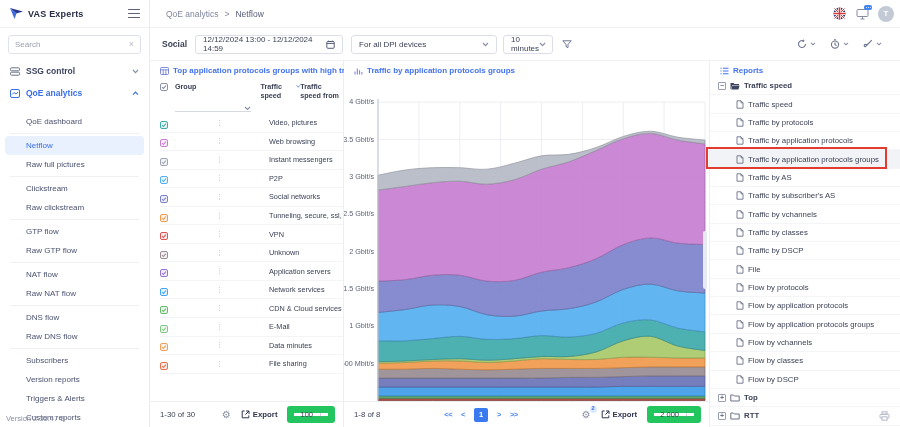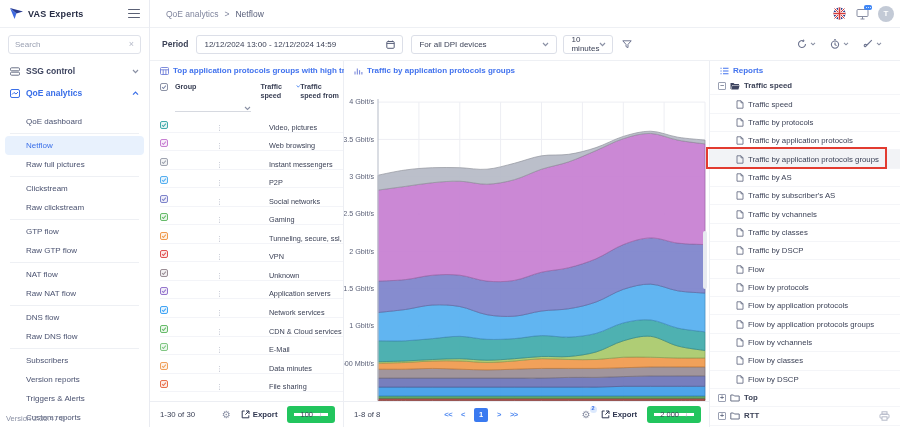--- a/index.html
+++ b/index.html
@@ -33,21 +33,21 @@
   .topbar-right{margin-left:auto;display:flex;align-items:center;gap:9px;}
   .avatar{width:16px;height:16px;border-radius:50%;background:#c3cad6;color:#fff;font-size:8px;font-weight:bold;display:flex;align-items:center;justify-content:center;}
   .monitor-wrap{position:relative;width:14px;height:14px;}
   .monitor-badge{position:absolute;top:-2px;right:-3px;width:8px;height:5px;background:#3f86f5;border-radius:2px;display:flex;align-items:center;justify-content:center;gap:1px;}
   .monitor-badge i{width:1px;height:1px;background:#fff;border-radius:50%;display:block;}
 
   
   .toolbar{position:absolute;left:150px;top:28px;right:0;height:33px;background:#fff;border-bottom:1px solid #eef0f4;display:flex;align-items:center;padding:0 18px 0 12px;}
   .period-label{font-size:8.5px;font-weight:bold;color:#3c4257;margin-right:8px;}
   .ctl{height:19px;border:1px solid #dcdfe8;border-radius:3px;font-size:8px;display:flex;align-items:center;padding:0 7px;color:#3c4257;background:#fff;cursor:pointer;}
-  .date-input{width:207px;}
+  .date-input{width:148px;}
   .sel-devices{width:146px;margin-left:8px;}
   .sel-interval{width:50px;margin-left:6px;}
   .ctl .tail{margin-left:auto;display:flex;align-items:center;}
   .funnel{margin-left:9px;display:flex;align-items:center;cursor:pointer;}
   .toolbar-right{margin-left:auto;display:flex;align-items:center;gap:14px;}
   .tool-grp{display:flex;align-items:center;gap:3px;cursor:pointer;}
 
   
   .panel{position:absolute;top:61px;bottom:0;background:#fff;}
   .panel-table{left:150px;width:194px;border-right:1px solid #eceef3;}
@@ -55,21 +55,21 @@
   .panel-reports{left:710px;right:0;}
   .panel-title{display:flex;align-items:center;gap:4px;font-size:8px;font-weight:bold;color:#4273ee;height:16px;padding:3px 0 0 10px;white-space:nowrap;}
 
   
   .thead{display:flex;align-items:flex-start;padding:5px 2px 0 10px;font-size:7.2px;font-weight:bold;color:#3c4257;line-height:1.25;}
   .col-cb{width:15px;}.col-name{width:86px;}.col-speed{width:40px;display:flex;gap:2px;}.col-from{width:41px;}
   .hcb{width:8px;height:8px;border:1px solid #8d93a6;border-radius:2px;display:inline-flex;align-items:center;justify-content:center;margin-top:1px;cursor:pointer;}
   .filter-row{display:flex;padding:2px 2px 2px 25px;height:14px;align-items:center;}
   .filter-under{width:76px;border-bottom:1px solid #d6d9e0;display:flex;justify-content:flex-end;align-items:flex-end;height:10px;cursor:pointer;}
   .tbody{padding-left:10px;}
-  .trow{display:flex;align-items:flex-end;height:18.55px;border-bottom:1px solid #f3f4f8;cursor:pointer;gap:45px;}
+  .trow{display:flex;align-items:center;height:18.55px;border-bottom:1px solid #f3f4f8;cursor:pointer;gap:45px;}
   .rcb{width:8px;height:8px;border:1px solid #999;border-radius:2px;display:inline-flex;align-items:center;justify-content:center;margin-right:3px;flex:none;}
   .rhandle{width:8px;color:#a6abbc;font-size:7px;flex:none;letter-spacing:-1px;}
   .rname{width:84px;font-size:7.3px;color:#3c4257;white-space:nowrap;overflow:hidden;flex:none;}
   .rval{width:40px;font-size:6.9px;letter-spacing:-.15px;color:#3c4257;white-space:nowrap;flex:none;}
   .pfoot{position:absolute;left:0;right:0;bottom:0;height:26px;border-top:1px solid #eceef3;display:flex;align-items:center;padding:0 8px 0 10px;font-size:7.8px;color:#3c4257;background:#fff;}
   .pfoot .spacer{flex:1;}
   .gear{position:relative;color:#878da2;font-size:10px;line-height:1;cursor:pointer;}
   .gear-badge{position:absolute;top:-4px;right:-6px;min-width:7px;height:7px;border-radius:4px;background:#dce9fd;color:#3a6fe8;font-size:5.5px;display:flex;align-items:center;justify-content:center;padding:0 1px;font-weight:bold;}
   .export{display:flex;align-items:center;gap:3px;font-weight:bold;font-size:7.8px;color:#2f3650;margin:0 10px;cursor:pointer;}
   .psize{border:7px solid #22c55e;border-radius:3px;height:17px;display:flex;align-items:center;gap:5px;padding:0 6px;font-size:7.5px;cursor:pointer;}
@@ -199,21 +199,21 @@
             <i></i>
             <i></i>
             <i></i>
           </span>
       </span>
       <span class="avatar">T</span>
     </div>
   </div>
 
   <div class="toolbar">
-    <span class="period-label">Period</span>
+    <span class="period-label">Social</span>
     <div class="ctl date-input">
       <span>12/12/2024 13:00 - 12/12/2024 14:59</span>
       <span class="tail ico">
         <svg width="9" height="9" viewBox="0 0 9 9" fill="none" stroke="#565d78" stroke-width="1">
             <rect x="0.8" y="1.5" width="7.4" height="6.8" rx="1"></rect>
             <path d="M0.8 3.4 H8.2 M2.6 0.6 V2 M6.4 0.6 V2"></path>
           </svg>
       </span>
     </div>
     <div class="ctl sel-devices">
@@ -347,31 +347,20 @@
         <div class="trow">
           <span class="col-cb" style="width: 12px;"><span class="rcb" style="border-color: rgb(125, 131, 203); background: rgba(125, 131, 203, 0.133);">
               <svg width="6" height="6" viewBox="0 0 8 8">
                 <path d="M1.5 4.2 L3.2 6 L6.5 2.2" fill="none" stroke="#7d83cb" stroke-width="1.4"></path>
               </svg>
             </span></span>
           <span class="rhandle">⋮</span>
           <span class="rname">Social networks</span>
           <span class="rval">815.4 Mbit/s</span>
           <span class="rval">48.4 Mbit/s</span>
-        </div>
-        <div class="trow">
-          <span class="col-cb" style="width: 12px;"><span class="rcb" style="border-color: rgb(102, 187, 106); background: rgba(102, 187, 106, 0.133);">
-              <svg width="6" height="6" viewBox="0 0 8 8">
-                <path d="M1.5 4.2 L3.2 6 L6.5 2.2" fill="none" stroke="#66bb6a" stroke-width="1.4"></path>
-              </svg>
-            </span></span>
-          <span class="rhandle">⋮</span>
-          <span class="rname">Gaming</span>
-          <span class="rval">536.9 Mbit/s</span>
-          <span class="rval">26.5 Mbit/s</span>
         </div>
         <div class="trow">
           <span class="col-cb" style="width: 12px;"><span class="rcb" style="border-color: rgb(240, 154, 77); background: rgba(240, 154, 77, 0.133);">
               <svg width="6" height="6" viewBox="0 0 8 8">
                 <path d="M1.5 4.2 L3.2 6 L6.5 2.2" fill="none" stroke="#f09a4d" stroke-width="1.4"></path>
               </svg>
             </span></span>
           <span class="rhandle">⋮</span>
           <span class="rname">Tunneling, secure, ssl,</span>
           <span class="rval">426.7 Mbit/s</span>
@@ -648,21 +637,21 @@
             <path d="M1 0.8 H5 L7 2.8 V8.2 H1 Z"></path>
             <path d="M5 0.8 V2.8 H7"></path>
           </svg>
           <span>Traffic by DSCP</span>
         </div>
         <div class="tree-row item">
           <svg width="8" height="9" viewBox="0 0 8 9" fill="none" stroke="#6b7288" stroke-width="0.9">
             <path d="M1 0.8 H5 L7 2.8 V8.2 H1 Z"></path>
             <path d="M5 0.8 V2.8 H7"></path>
           </svg>
-          <span>Flow</span>
+          <span>File</span>
         </div>
         <div class="tree-row item">
           <svg width="8" height="9" viewBox="0 0 8 9" fill="none" stroke="#6b7288" stroke-width="0.9">
             <path d="M1 0.8 H5 L7 2.8 V8.2 H1 Z"></path>
             <path d="M5 0.8 V2.8 H7"></path>
           </svg>
           <span>Flow by protocols</span>
         </div>
         <div class="tree-row item">
           <svg width="8" height="9" viewBox="0 0 8 9" fill="none" stroke="#6b7288" stroke-width="0.9">

